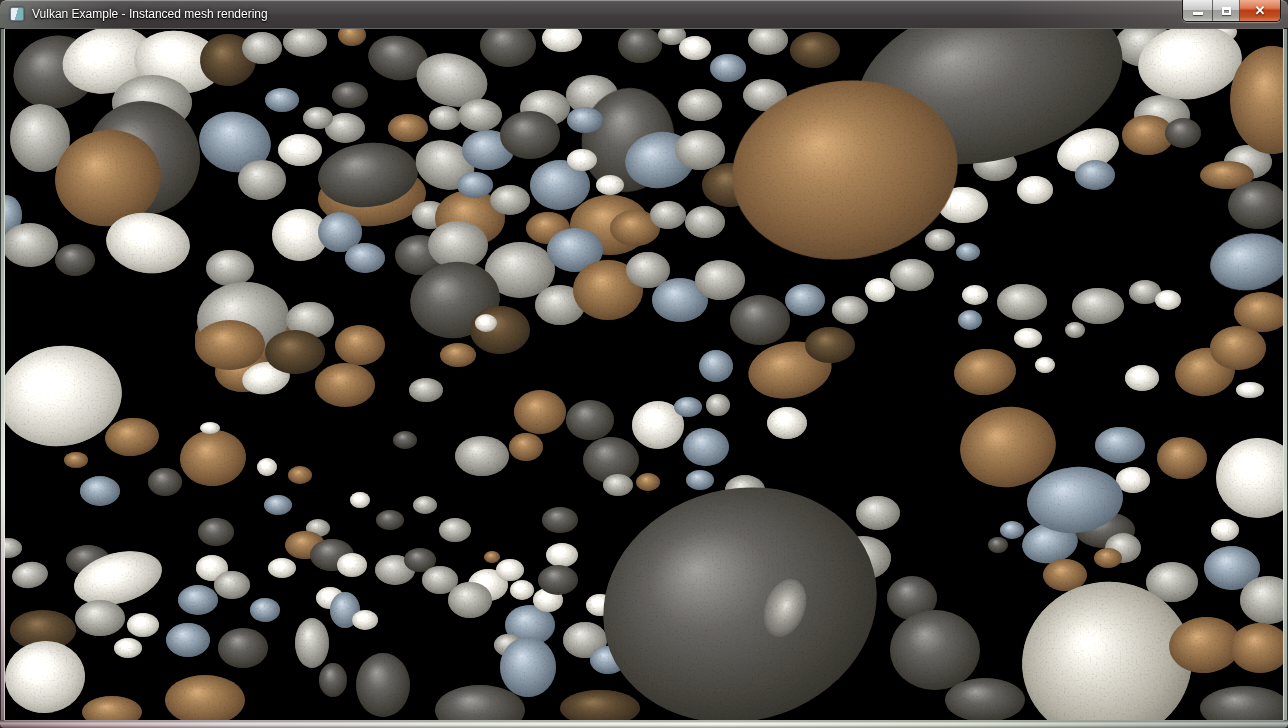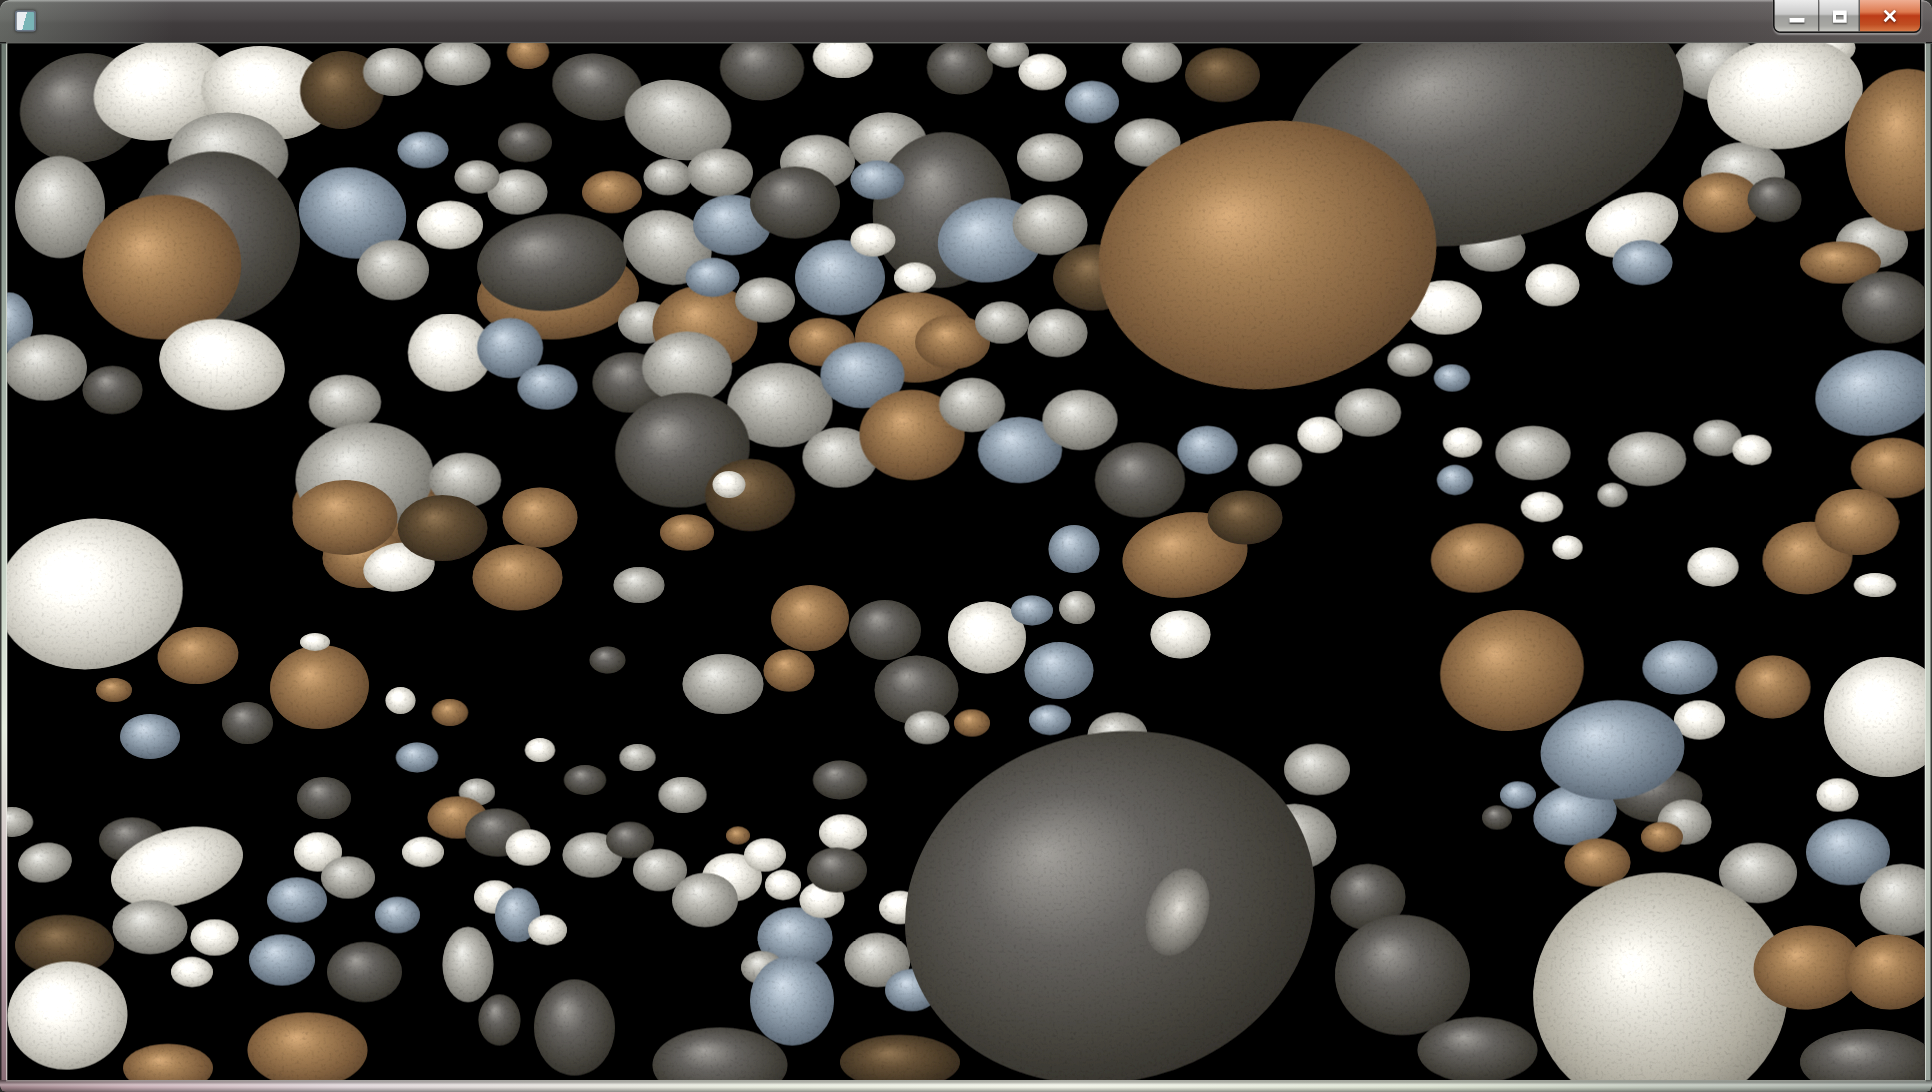--- a/index.html
+++ b/index.html
@@ -98,20 +98,21 @@
   }
   .viewport svg{display:block;width:100%;height:100%;}
 </style>
 </head>
 <body>
 
 <div class="window">
 
   <div class="titlebar">
     <span class="app-icon"></span>
+    <span class="title">Vulkan Example - Instanced mesh rendering</span>
     <div class="caption-buttons">
       <div class="cap-btn min" title="—">
         <span class="glyph-min"></span>
       </div>
       <div class="cap-btn max" title="□">
         <span class="glyph-max"></span>
       </div>
       <div class="cap-btn close">
         <span class="glyph-close">✕</span>
       </div>

